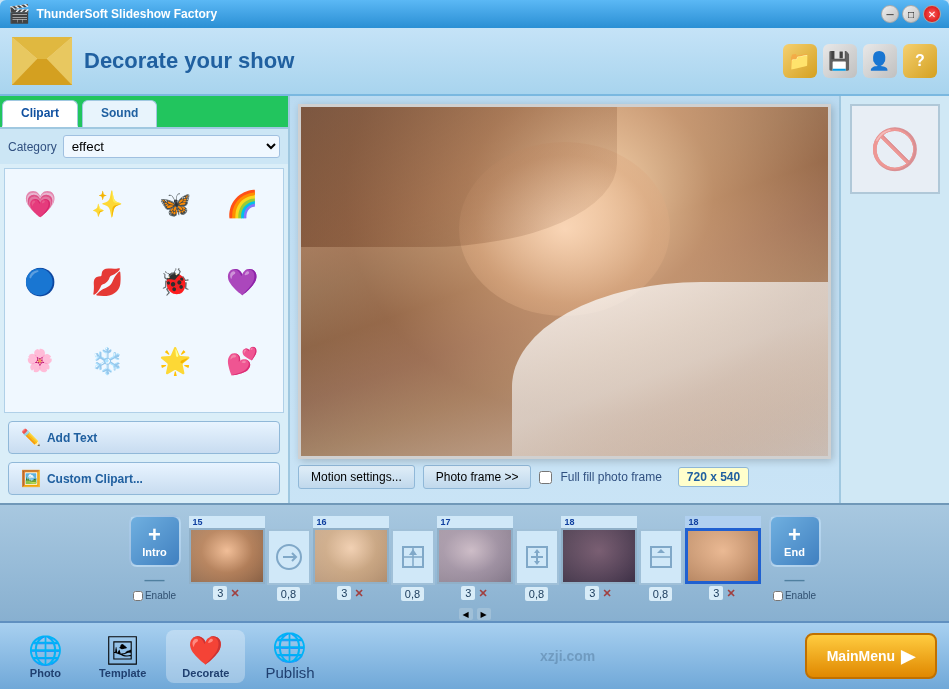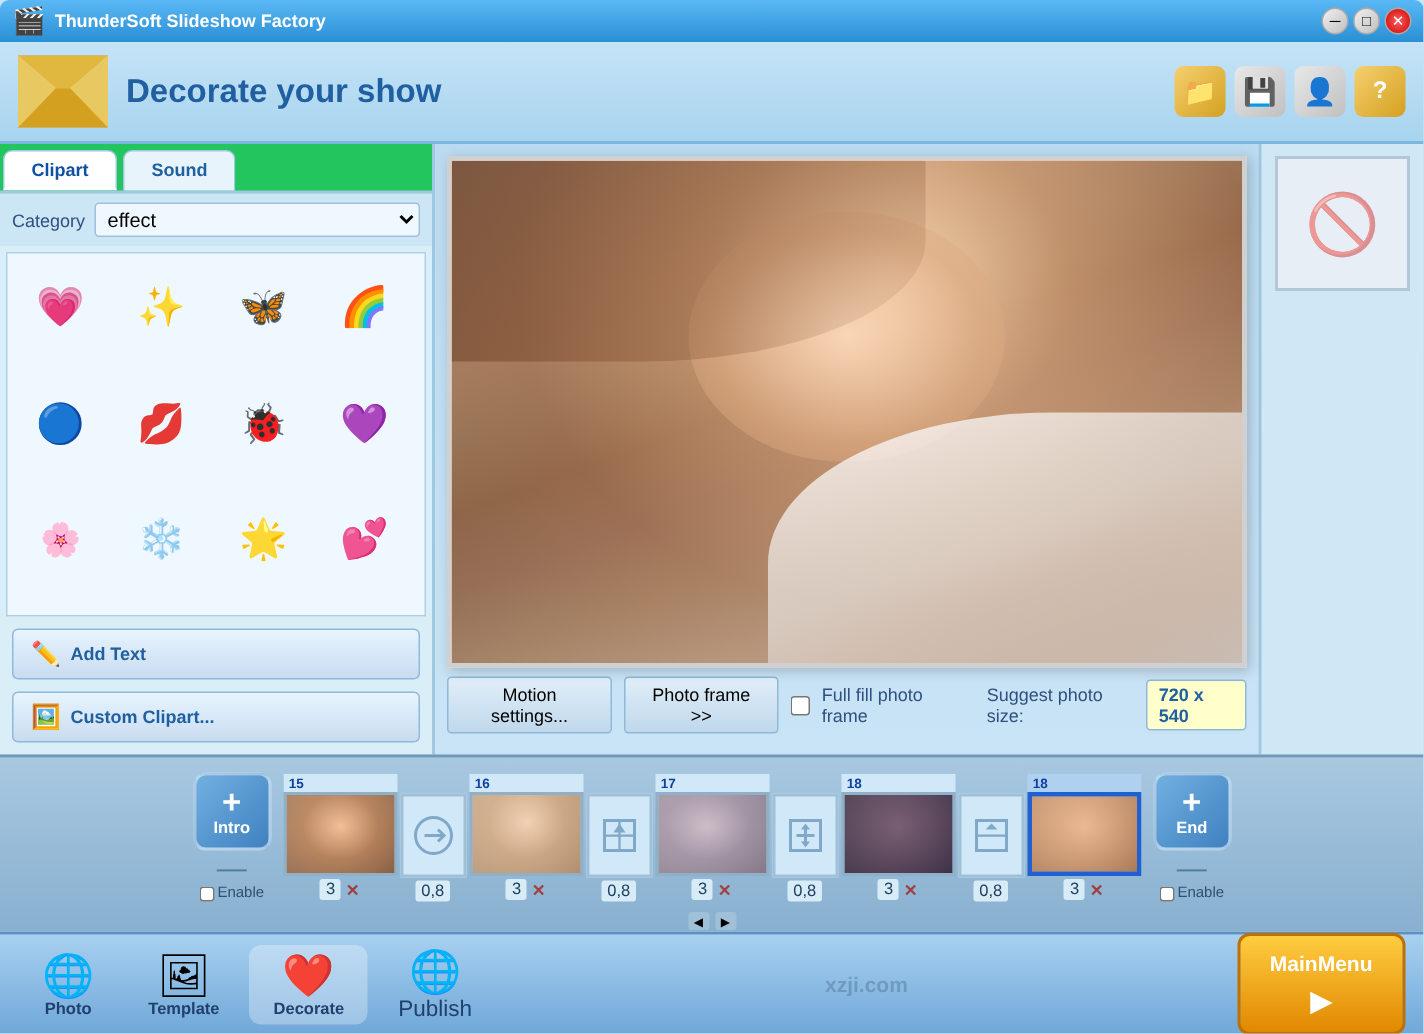--- a/index.html
+++ b/index.html
@@ -196,21 +196,20 @@
             background:linear-gradient(160deg,rgba(255,255,255,0.8),rgba(240,240,240,0.6),transparent);
             border-radius:60% 0 0 0;"></div>
         </div>
       </div>
 
       <div id="controls-row" style="display:flex;align-items:center;gap:8px;padding:6px 0;">
         <button style="padding:4px 12px;background:linear-gradient(to bottom,#e0eef8,#c0d8ec);border:1px solid #90b8d8;border-radius:3px;cursor:pointer;font-size:12px;">Motion settings...</button>
         <button style="padding:4px 12px;background:linear-gradient(to bottom,#e0eef8,#c0d8ec);border:1px solid #90b8d8;border-radius:3px;cursor:pointer;font-size:12px;">Photo frame &gt;&gt;</button>
         <input type="checkbox" id="fill-photo-cb" style="">
         <label for="fill-photo-cb" style="color:#305080;margin-right:8px;">Full fill photo frame</label>
-        <span style="color:#305080;">Suggest photo size:</span>
         <span style="padding:2px 8px;background:#ffffcc;border:1px solid #90b8d8;border-radius:3px;color:#2060a0;font-weight:bold;">720 x 540</span>
       </div>
     </div>
 
     <div id="right-panel" style="width:110px;background:#d0e8f5;border-left:2px solid #a0c8e0;display:flex;flex-direction:column;align-items:center;padding:8px;">
       <div style="width:90px;height:90px;background:#e8eef5;border:2px solid #b0c8d8;display:flex;align-items:center;justify-content:center;">
         <div style="font-size:40px;color:#c0c0c0;opacity:0.5;">🚫</div>
       </div>
     </div>
   </div>
@@ -382,19 +381,19 @@
 
     <div style="display:flex;flex-direction:column;align-items:center;cursor:pointer;padding:4px 16px;border-radius:8px;">
       <span style="font-size:28px;">🌐</span>
       <span style="font-size:15px;color:#204070;font-weight:normal;">Publish</span>
     </div>
 
     <div style="flex:1;display:flex;align-items:center;justify-content:center;opacity:0.3;">
       <span style="font-size:14px;color:#305070;font-weight:bold;">xzji.com</span>
     </div>
 
-    <button style="padding:10px 20px;background:linear-gradient(to bottom,#ffcc40,#e08800);border:2px solid #c07000;border-radius:8px;color:white;font-size:14px;font-weight:bold;cursor:pointer;display:flex;align-items:center;gap:6px;margin-left:auto;flex-direction:column;">
+    <button style="padding:10px 20px;background:linear-gradient(to bottom,#ffcc40,#e08800);border:2px solid #c07000;border-radius:8px;color:white;font-size:14px;font-weight:bold;cursor:pointer;display:flex;align-items:center;gap:6px;margin-left:auto;">
       <span>MainMenu</span>
       <span style="font-size:18px;">▶</span>
     </button>
   </div>
 
 </div>
 
 </body></html>

